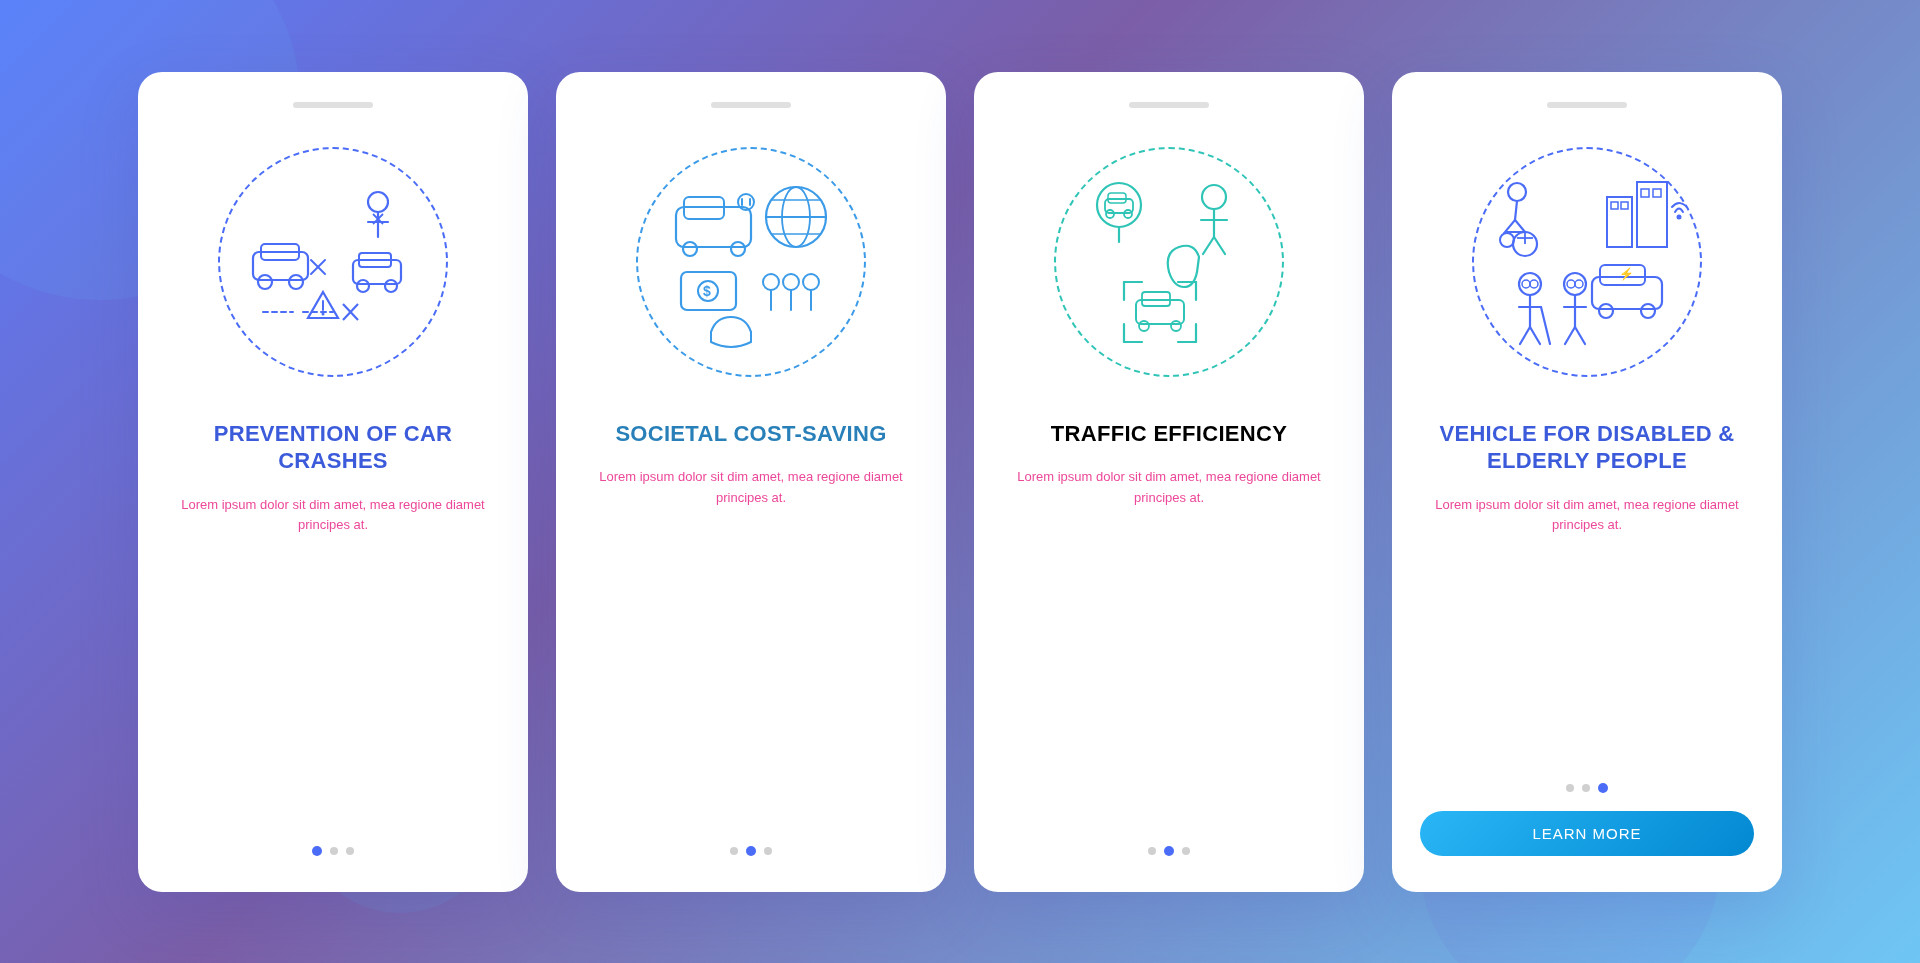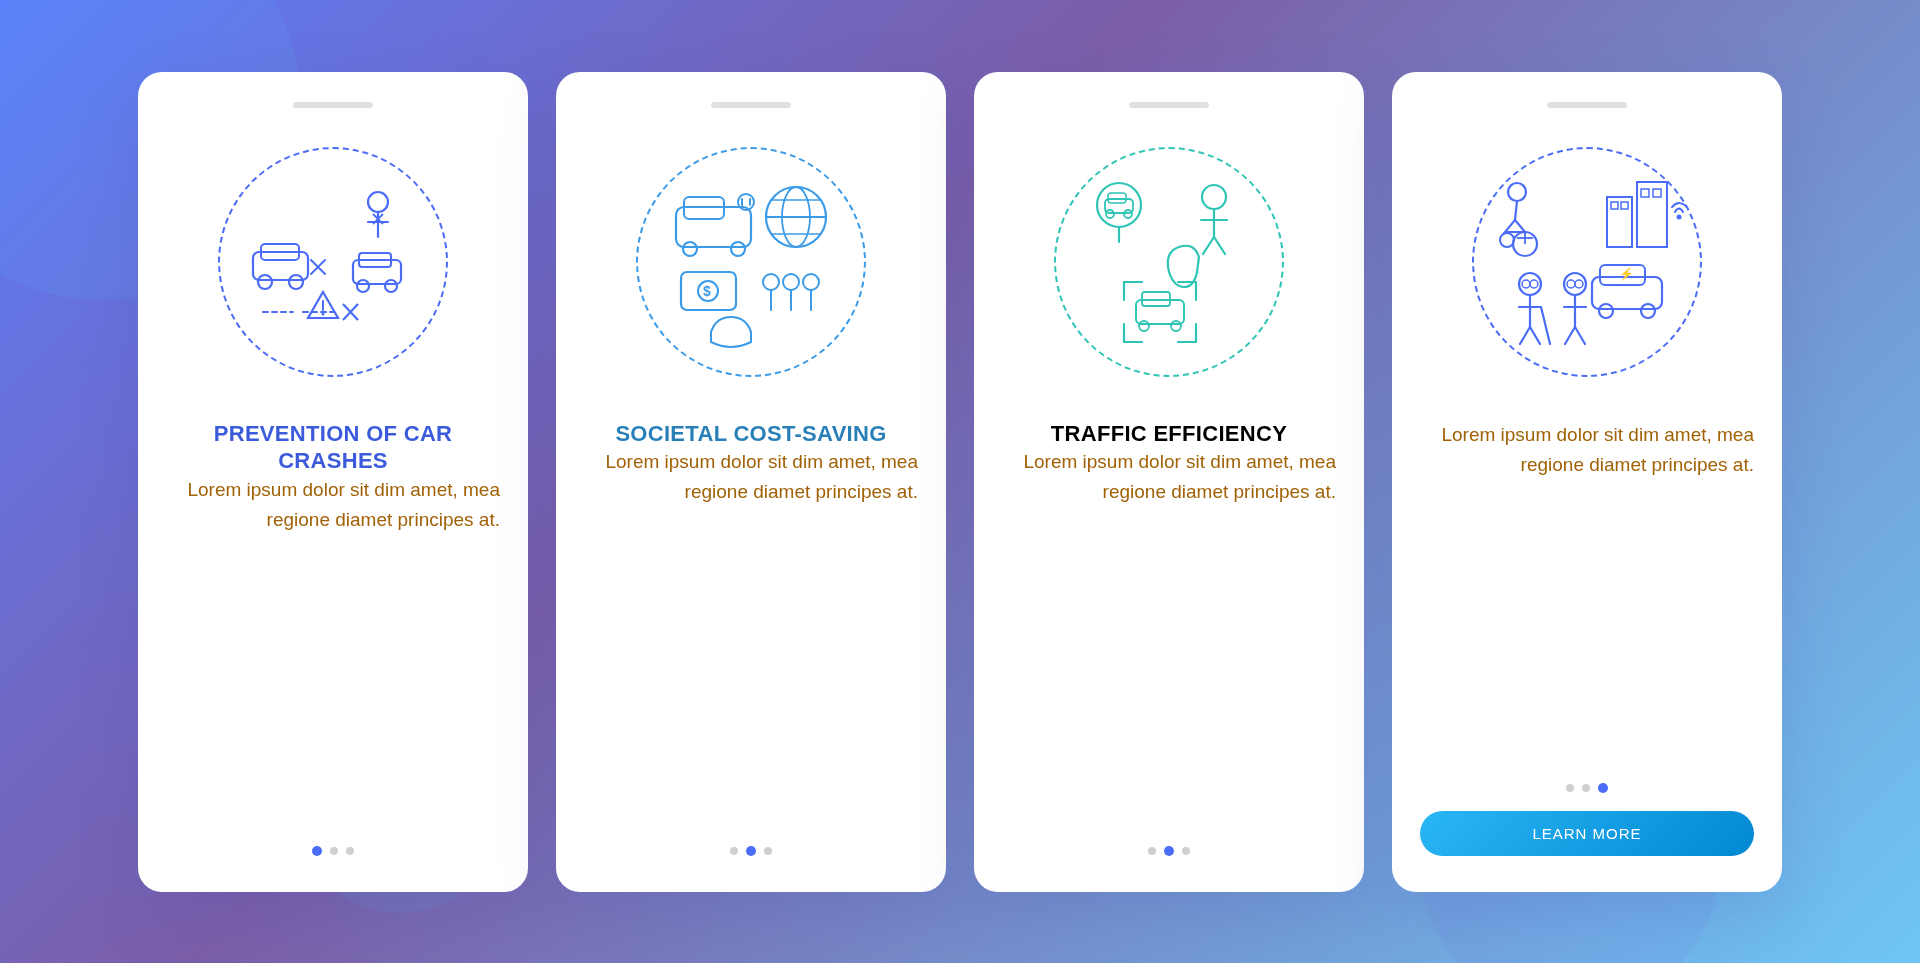--- a/index.html
+++ b/index.html
@@ -95,33 +95,34 @@
     .card-2 .dashed-circle { border-color: #3b9be8; }
     .card-3 .dashed-circle { border-color: #2ec4b6; }
     .card-4 .dashed-circle { border-color: #4a6cf7; }
 
     .card-title {
       font-size: 22px;
       font-weight: 800;
       text-transform: uppercase;
       text-align: center;
       line-height: 1.25;
+      margin-bottom: 20px;
       letter-spacing: 0.3px;
       flex-shrink: 0;
     }
 
     .card-1 .card-title { color: #3b5bdb; }
     .card-2 .card-title { color: #2980b9; }
     .card-3 .card-title { color: #000000; }
     .card-4 .card-title { color: #3b5bdb; }
 
     .card-description {
-      font-size: 19px;
-      color: #a16207;
-      text-align: right;
+      font-size: 13px;
+      color: #ec4899;
+      text-align: center;
       line-height: 1.6;
       flex-shrink: 0;
       width: 100%;
     }
 
     .dots-container {
       margin-top: auto;
       display: flex;
       gap: 8px;
       align-items: center;
@@ -408,20 +409,21 @@
 
           <circle cx="16" cy="12" r="4" fill="none" stroke="#4a6cf7" stroke-width="1.5"></circle>
           <circle cx="24" cy="12" r="4" fill="none" stroke="#4a6cf7" stroke-width="1.5"></circle>
           <line x1="20" y1="23" x2="20" y2="55" stroke="#4a6cf7" stroke-width="2.2" stroke-linecap="round"></line>
           <line x1="9" y1="35" x2="31" y2="35" stroke="#4a6cf7" stroke-width="2.2" stroke-linecap="round"></line>
           <line x1="20" y1="55" x2="10" y2="72" stroke="#4a6cf7" stroke-width="2.2" stroke-linecap="round"></line>
           <line x1="20" y1="55" x2="30" y2="72" stroke="#4a6cf7" stroke-width="2.2" stroke-linecap="round"></line>
         </g>
       </svg>
     </div>
+    <div class="card-title">VEHICLE FOR DISABLED &amp; ELDERLY PEOPLE</div>
     <p class="card-description">Lorem ipsum dolor sit dim amet, mea regione diamet principes at.</p>
     <div class="dots-container">
       <div class="dot"></div>
       <div class="dot"></div>
       <div class="dot active"></div>
     </div>
     <button class="learn-more-btn">LEARN MORE</button>
   </div>
 
 </div>

